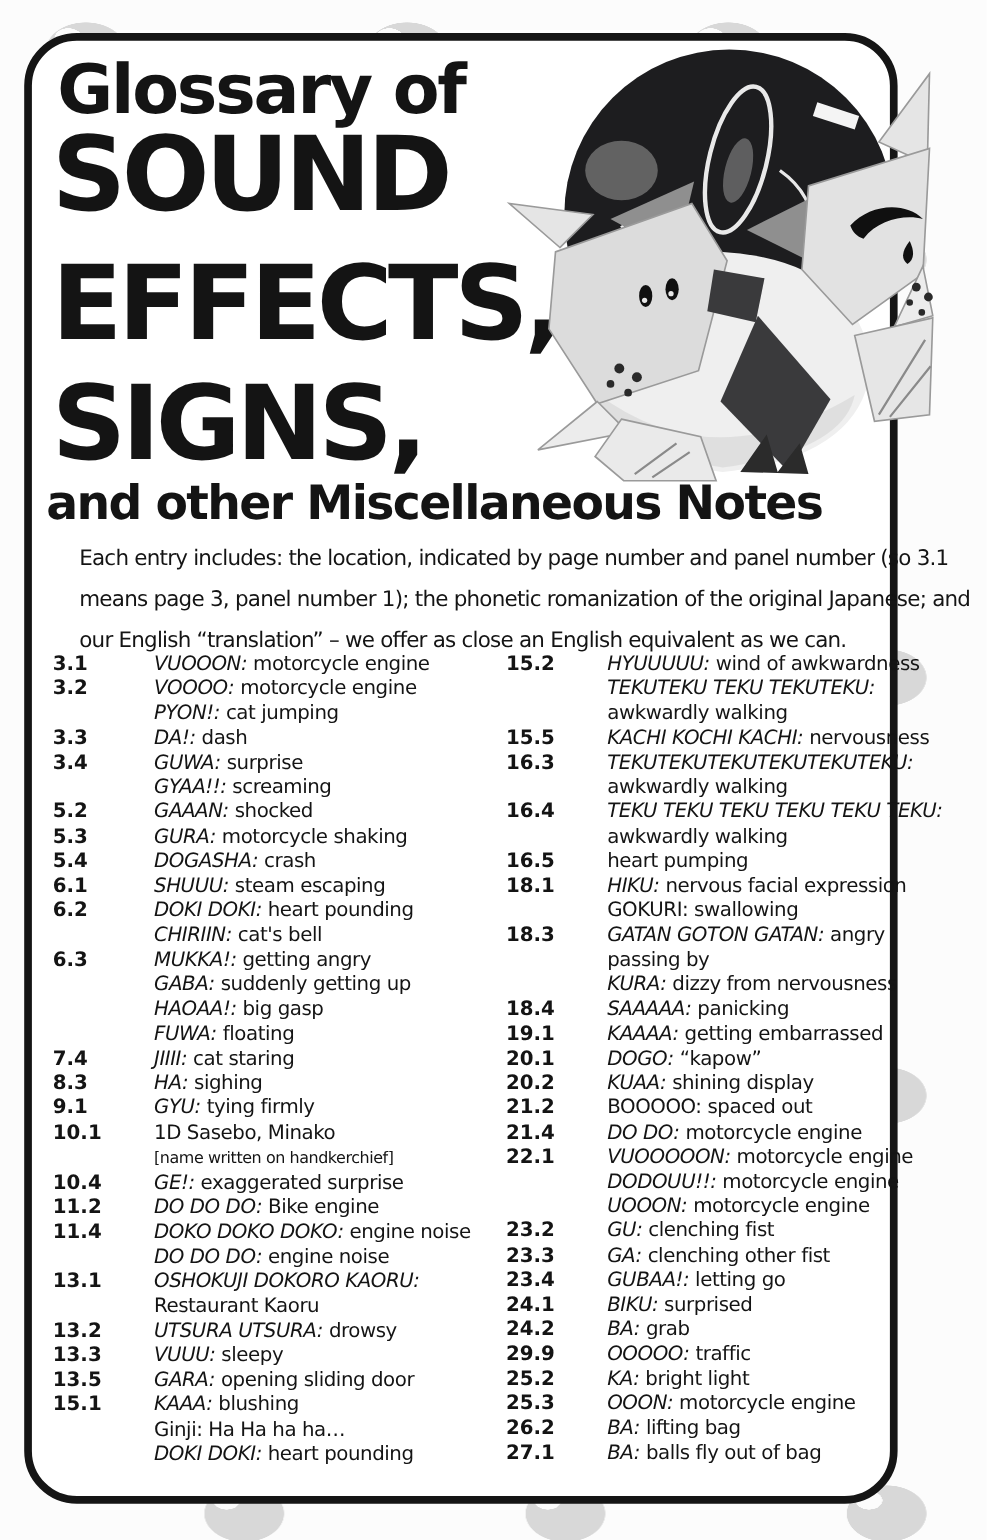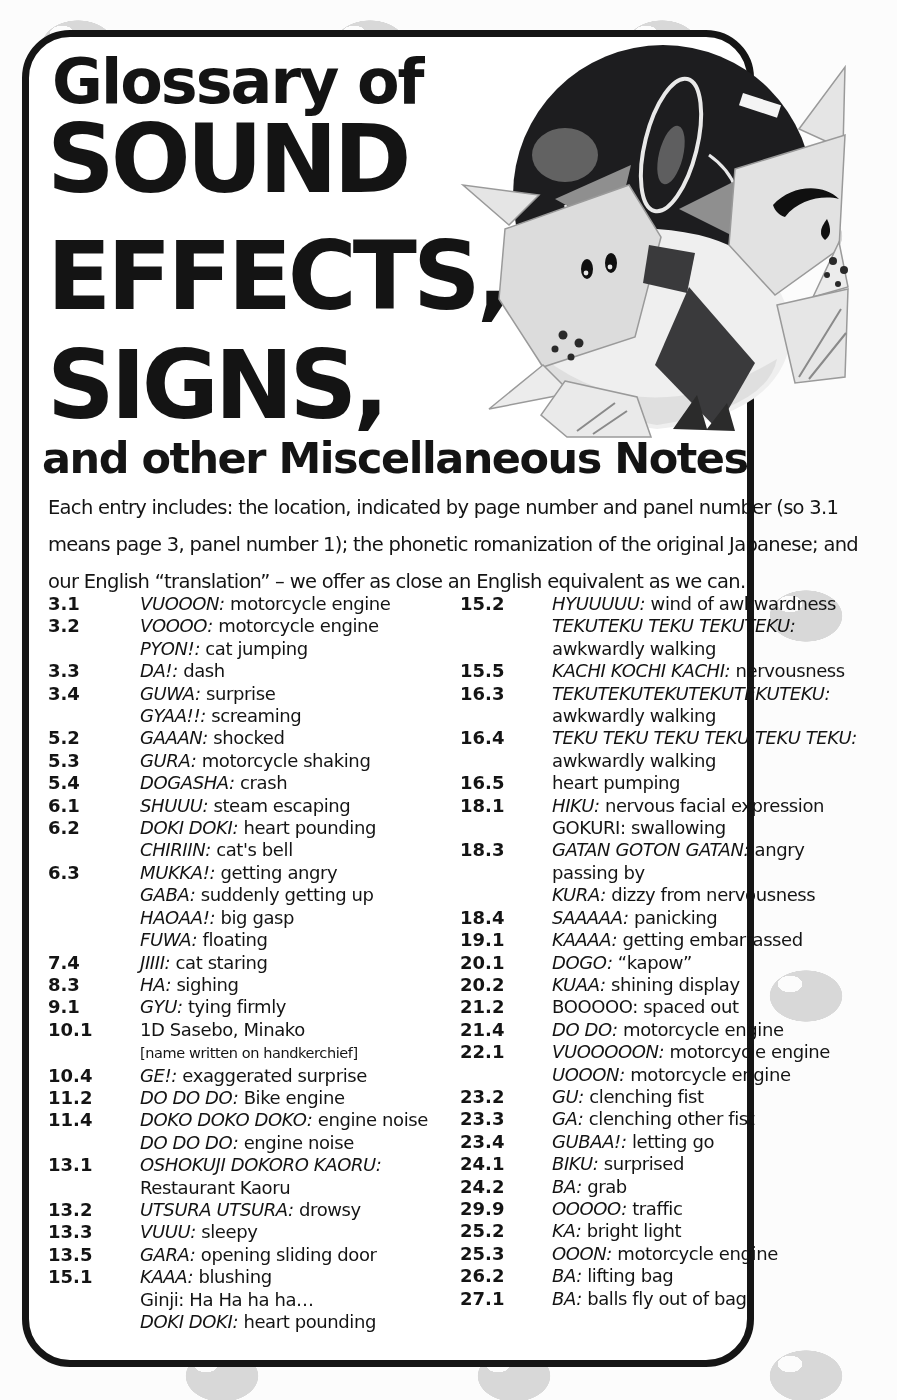--- a/index.html
+++ b/index.html
@@ -8,33 +8,33 @@
     font-family:"DejaVu Sans",sans-serif;color:#141414;
     background-color:#fcfcfc;
     background-image:
       radial-gradient(22px 15px at 62px 34px, #fcfcfc 55%, transparent 56%),
       radial-gradient(58px 41px at 78px 46px, #d8d8d8 62%, transparent 63%),
       radial-gradient(22px 15px at 206px 224px, #fcfcfc 55%, transparent 56%),
       radial-gradient(58px 41px at 222px 236px, #d8d8d8 62%, transparent 63%);
     background-size:292px 380px;
   }
   .card{
-    position:absolute;left:22px;top:30px;width:732px;height:1337px;
+    position:absolute;left:22px;top:30px;width:794px;height:1337px;
     background:#ffffff;border:7px solid #151515;border-radius:48px;
     box-sizing:border-box;
   }
   .abs{position:absolute;white-space:nowrap;}
   .t-small{left:23px;top:8px;font-size:62px;font-weight:bold;letter-spacing:-2px;}
   .t-big{font-size:94px;font-weight:bold;letter-spacing:-4px;left:18px;}
   .t-big.l2{top:68px;text-align:center;}
   .t-big.l3{top:185px;text-align:center;}
   .t-big.l4{top:294px;}
   .t-sub{left:13px;top:396px;font-size:43px;font-weight:bold;letter-spacing:-1.5px;}
   .intro{left:19px;top:452px;font-size:19.5px;letter-spacing:-0.7px;line-height:37px;font-weight:500;}
-  .intro div{white-space:nowrap;}
+  .intro div{white-space:nowrap;margin-left:24px;}
   .illus{left:418px;top:0px;width:402px;height:402px;}
   .g-col{position:absolute;top:556px;font-size:18px;line-height:22.4px;letter-spacing:-0.4px;text-decoration:underline;}
   .g-col.left{left:19px;width:400px;}
   .g-col.right{left:431px;width:395px;}
   .g-row{position:relative;white-space:nowrap;}
   .g-page{position:absolute;left:0;font-weight:bold;letter-spacing:0;}
   .g-text{display:inline-block;margin-left:92px;}
   .g-small{font-size:14.5px;}
   .sfx{font-style:italic;}
   .plain{font-style:normal;}
@@ -162,20 +162,21 @@
       <div class="g-row"><span class="g-page">18.3</span><span class="g-text"><span class="sfx">GATAN GOTON GATAN:</span><span class="plain"> angry</span></span></div>
       <div class="g-row"><span class="g-page"></span><span class="g-text"><span class="plain">passing by</span></span></div>
       <div class="g-row"><span class="g-page"></span><span class="g-text"><span class="sfx">KURA:</span><span class="plain"> dizzy from nervousness</span></span></div>
       <div class="g-row"><span class="g-page">18.4</span><span class="g-text"><span class="sfx">SAAAAA:</span><span class="plain"> panicking</span></span></div>
       <div class="g-row"><span class="g-page">19.1</span><span class="g-text"><span class="sfx">KAAAA:</span><span class="plain"> getting embarrassed</span></span></div>
       <div class="g-row"><span class="g-page">20.1</span><span class="g-text"><span class="sfx">DOGO:</span><span class="plain"> “kapow”</span></span></div>
       <div class="g-row"><span class="g-page">20.2</span><span class="g-text"><span class="sfx">KUAA:</span><span class="plain"> shining display</span></span></div>
       <div class="g-row"><span class="g-page">21.2</span><span class="g-text"><span class="plain">BOOOOO: spaced out</span></span></div>
       <div class="g-row"><span class="g-page">21.4</span><span class="g-text"><span class="sfx">DO DO:</span><span class="plain"> motorcycle engine</span></span></div>
       <div class="g-row"><span class="g-page">22.1</span><span class="g-text"><span class="sfx">VUOOOOON:</span><span class="plain"> motorcycle engine</span></span></div>
+      <div class="g-row"><span class="g-page"></span><span class="g-text"><span class="sfx">DODOUU!!:</span><span class="plain"> motorcycle engine</span></span></div>
       <div class="g-row"><span class="g-page"></span><span class="g-text"><span class="sfx">UOOON:</span><span class="plain"> motorcycle engine</span></span></div>
       <div class="g-row"><span class="g-page">23.2</span><span class="g-text"><span class="sfx">GU:</span><span class="plain"> clenching fist</span></span></div>
       <div class="g-row"><span class="g-page">23.3</span><span class="g-text"><span class="sfx">GA:</span><span class="plain"> clenching other fist</span></span></div>
       <div class="g-row"><span class="g-page">23.4</span><span class="g-text"><span class="sfx">GUBAA!:</span><span class="plain"> letting go</span></span></div>
       <div class="g-row"><span class="g-page">24.1</span><span class="g-text"><span class="sfx">BIKU:</span><span class="plain"> surprised</span></span></div>
       <div class="g-row"><span class="g-page">24.2</span><span class="g-text"><span class="sfx">BA:</span><span class="plain"> grab</span></span></div>
       <div class="g-row"><span class="g-page">29.9</span><span class="g-text"><span class="sfx">OOOOO:</span><span class="plain"> traffic</span></span></div>
       <div class="g-row"><span class="g-page">25.2</span><span class="g-text"><span class="sfx">KA:</span><span class="plain"> bright light</span></span></div>
       <div class="g-row"><span class="g-page">25.3</span><span class="g-text"><span class="sfx">OOON:</span><span class="plain"> motorcycle engine</span></span></div>
       <div class="g-row"><span class="g-page">26.2</span><span class="g-text"><span class="sfx">BA:</span><span class="plain"> lifting bag</span></span></div>

